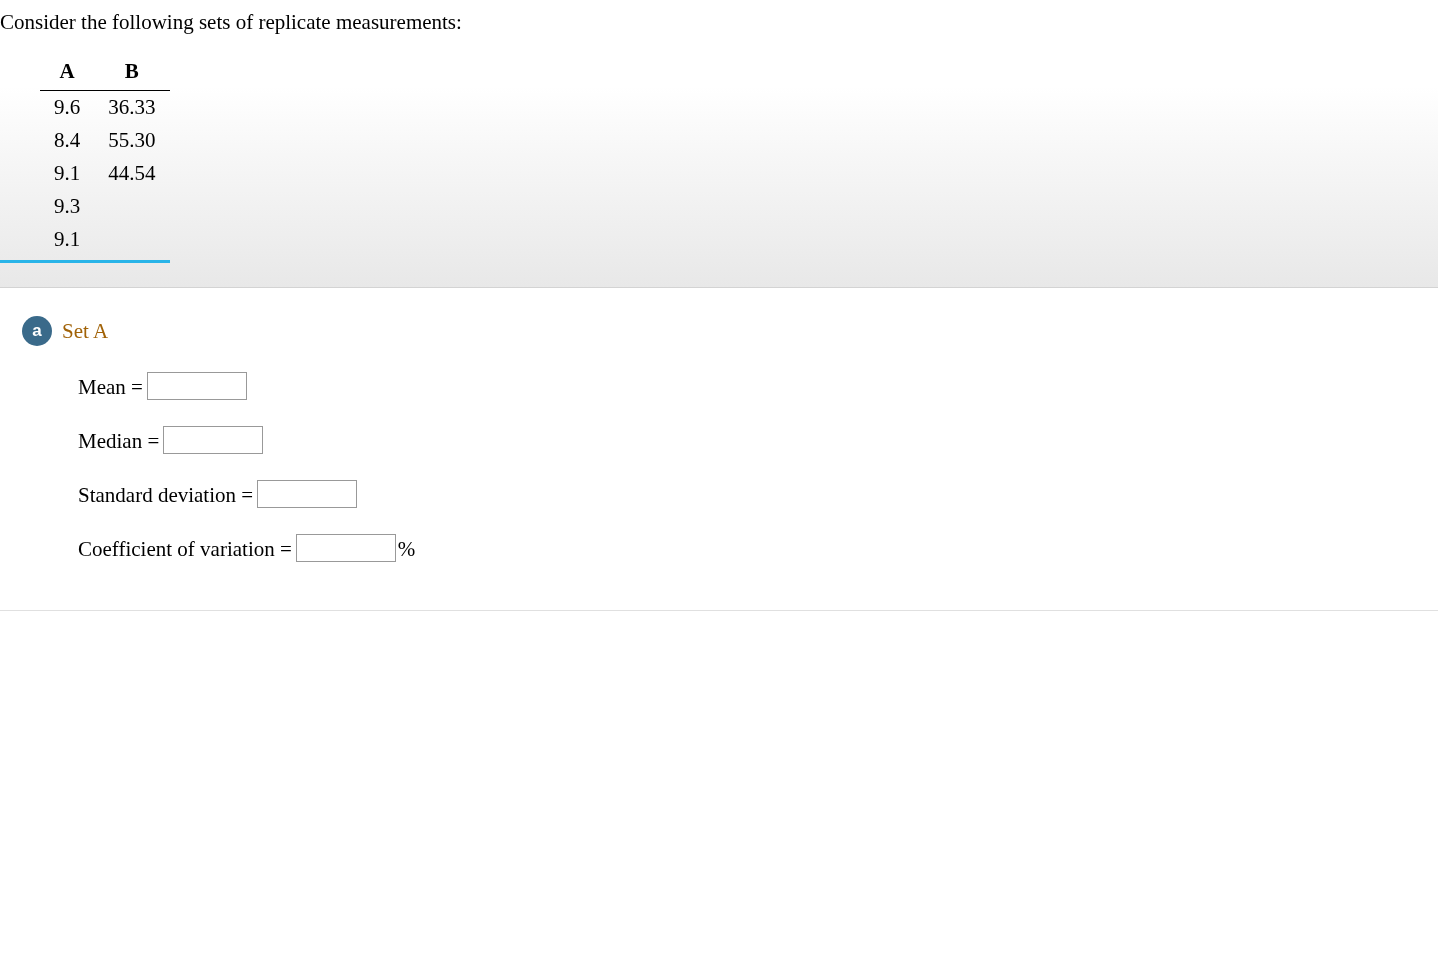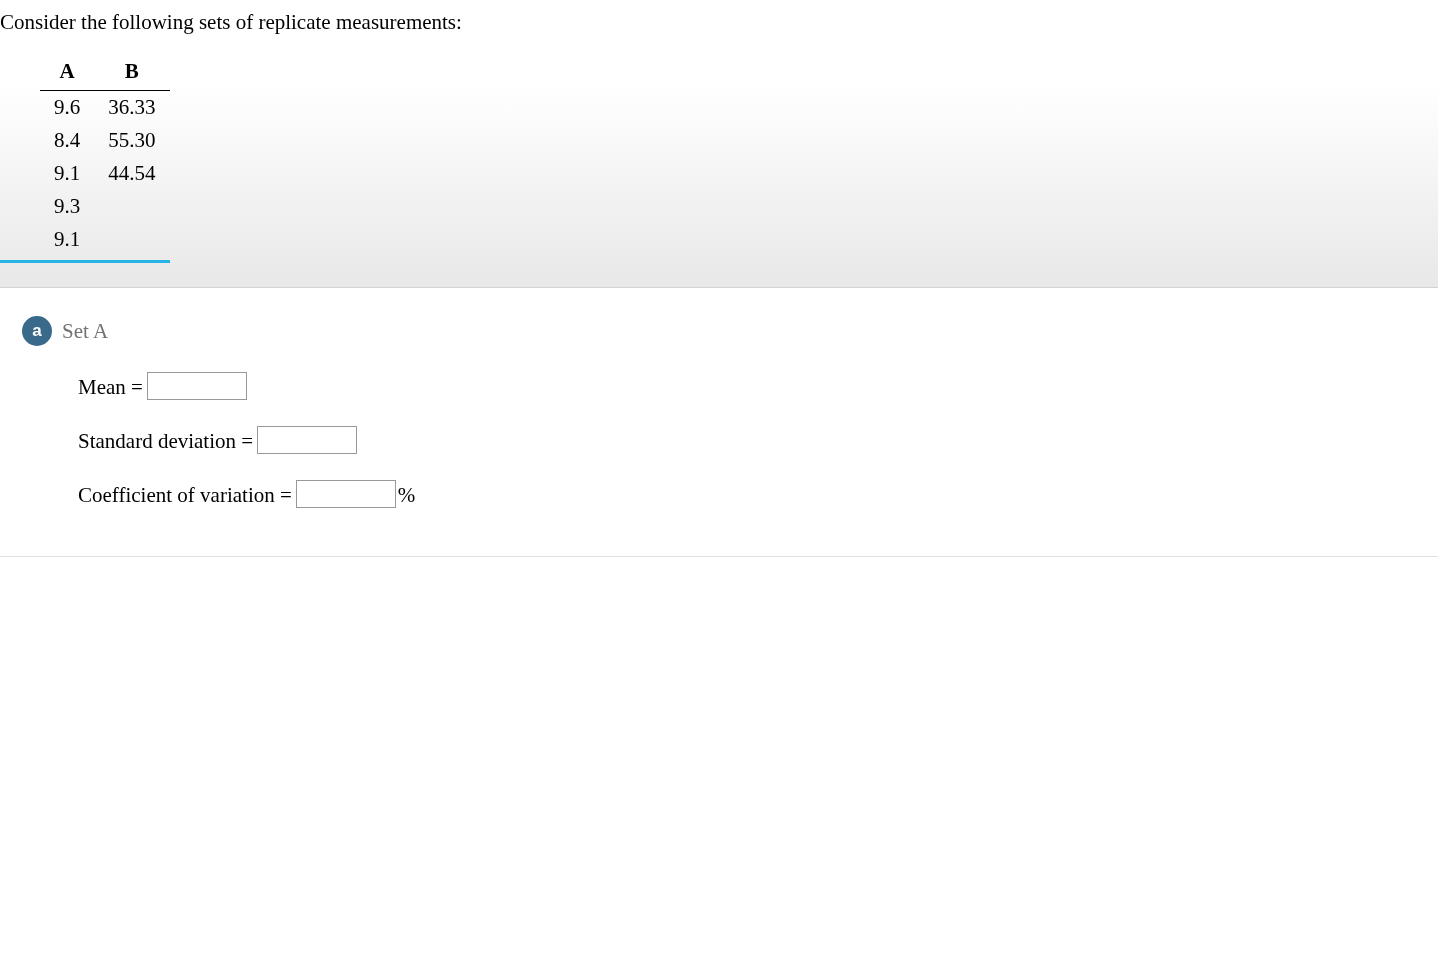--- a/index.html
+++ b/index.html
@@ -61,21 +61,21 @@
     color: #fff;
     font-family: Arial, Helvetica, sans-serif;
     font-size: 17px;
     font-weight: bold;
     display: flex;
     align-items: center;
     justify-content: center;
     margin-right: 10px;
   }
   .part-title {
-    color: #737373;
+    color: #a16207;
   }
   .answer-rows {
     margin-left: 56px;
   }
   .answer-row {
     margin-bottom: 26px;
     display: flex;
     align-items: flex-end;
     flex-wrap: wrap;
   }
@@ -143,20 +143,24 @@
     <div class="part-title">Set A</div>
   </div>
 
   <div class="answer-rows">
 
     <div class="answer-row">
       <span class="answer-label">Mean =</span>
       <input type="text" class="answer-input" value="" style="">
     </div>
 
+    <div class="answer-row">
+      <span class="answer-label">Median =</span>
+      <input type="text" class="answer-input" value="" style="">
+    </div>
 
 
     <div class="answer-row">
       <span class="answer-label">Standard deviation =</span>
       <input type="text" class="answer-input" value="" style="">
     </div>
 
     <div class="answer-row">
       <span class="answer-label">Coefficient of variation =</span>
       <input type="text" class="answer-input" value="" style="">

